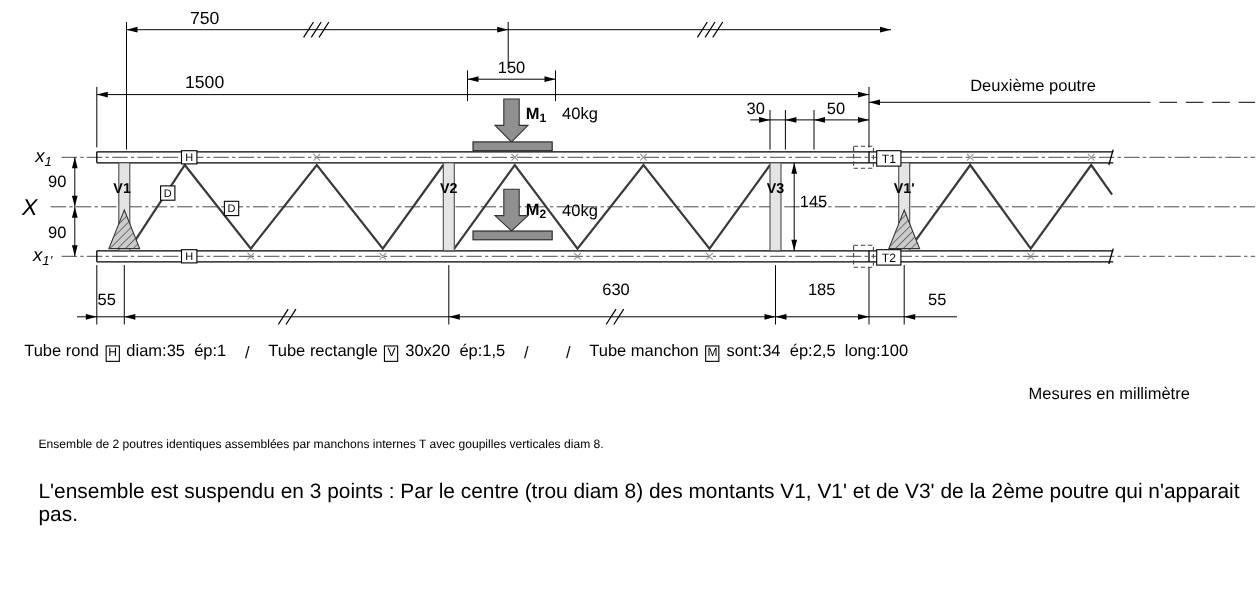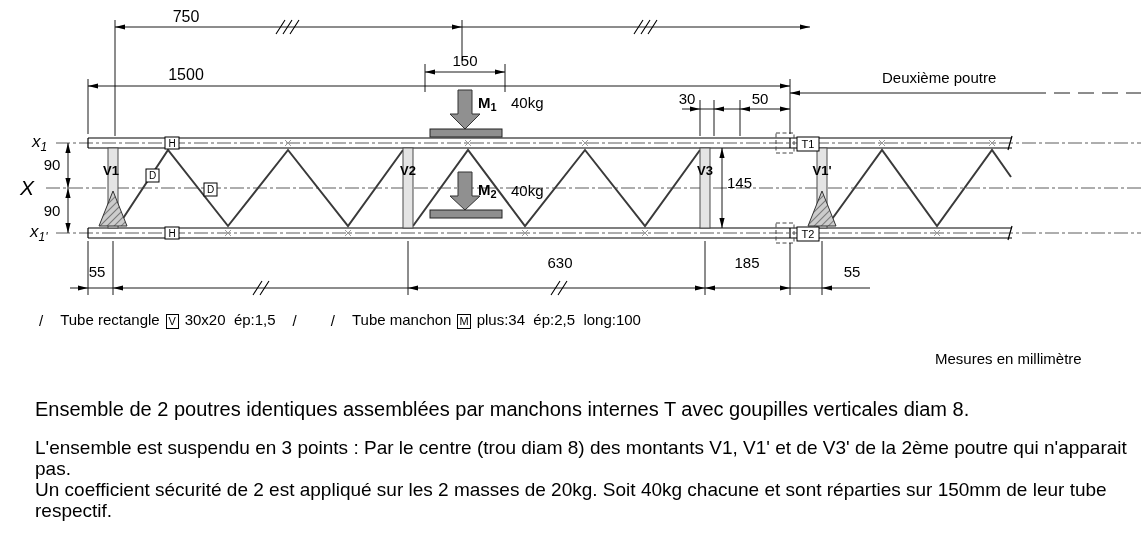--- a/index.html
+++ b/index.html
@@ -7,21 +7,21 @@
   .canvas { position:relative; width:1145px; height:546px; background:#fff;
             font-family:"Liberation Sans", sans-serif; color:#000; overflow:hidden; }
   .drawing { position:absolute; left:0; top:0; }
   svg text { fill:#000; font-family:"Liberation Sans", sans-serif; }
   .legend { position:absolute; left:22px; top:311px; font-size:15px; display:flex; align-items:center; white-space:pre; }
   .symbox { display:inline-block; min-width:13px; height:15px; line-height:13px; border:1px solid #000;
             text-align:center; font-size:11px; padding:0 1px; margin:0 6px; }
   .sep { margin:0 17px; }
   .sfx { white-space:pre; }
   .units { position:absolute; left:935px; top:350px; font-size:15px; }
-  .intro { position:absolute; left:35px; top:398px; font-size:20px; }
+  .intro { position:absolute; left:35px; top:398px; font-size:11px; }
   .details { position:absolute; left:35px; top:437px; font-size:19px; line-height:21px; }
 </style>
 </head>
 <body>
 
 <div class="canvas">
 
   <svg class="drawing" width="1145" height="305" viewBox="0 0 1145 305">
     <defs>
       <pattern id="hatch" width="5" height="5" patternUnits="userSpaceOnUse" patternTransform="rotate(45)">
@@ -198,29 +198,29 @@
       <text x="727" y="188" text-anchor="start">145</text>
       <text x="97" y="277">55</text>
       <text x="560" y="268">630</text>
       <text x="747" y="268">185</text>
       <text x="852" y="277">55</text>
       <text x="882" y="83" text-anchor="start">Deuxième poutre</text>
     </g>
   </svg>
 
   <div class="legend">
+    <span class="seg"><span>Tube rond</span><span class="symbox">H</span><span class="sfx">diam:35  ép:1</span></span>
     <span class="sep">/</span>
     <span class="seg"><span>Tube rectangle</span><span class="symbox">V</span><span class="sfx">30x20  ép:1,5</span></span>
     <span class="sep">/</span>
     <span class="sep">/</span>
-    <span class="seg"><span>Tube manchon</span><span class="symbox">M</span><span class="sfx">plus:34  ép:2,5  long:100</span></span>
+    <span class="seg"><span>Tube manchon</span><span class="symbox">M</span><span class="sfx">sont:34  ép:2,5  long:100</span></span>
   </div>
 
   <div class="units">Mesures en millimètre</div>
 
   <div class="intro">Ensemble de 2 poutres identiques assemblées par manchons internes T avec goupilles verticales diam 8.</div>
 
   <div class="details">
     <div>L'ensemble est suspendu en 3 points : Par le centre (trou diam 8) des montants V1, V1' et de V3' de la 2ème poutre qui n'apparait pas.</div>
-    <div>Un coefficient sécurité de 2 est appliqué sur les 2 masses de 20kg. Soit 40kg chacune et sont réparties sur 150mm de leur tube respectif.</div>
   </div>
 
 </div>
 
 </body></html>

